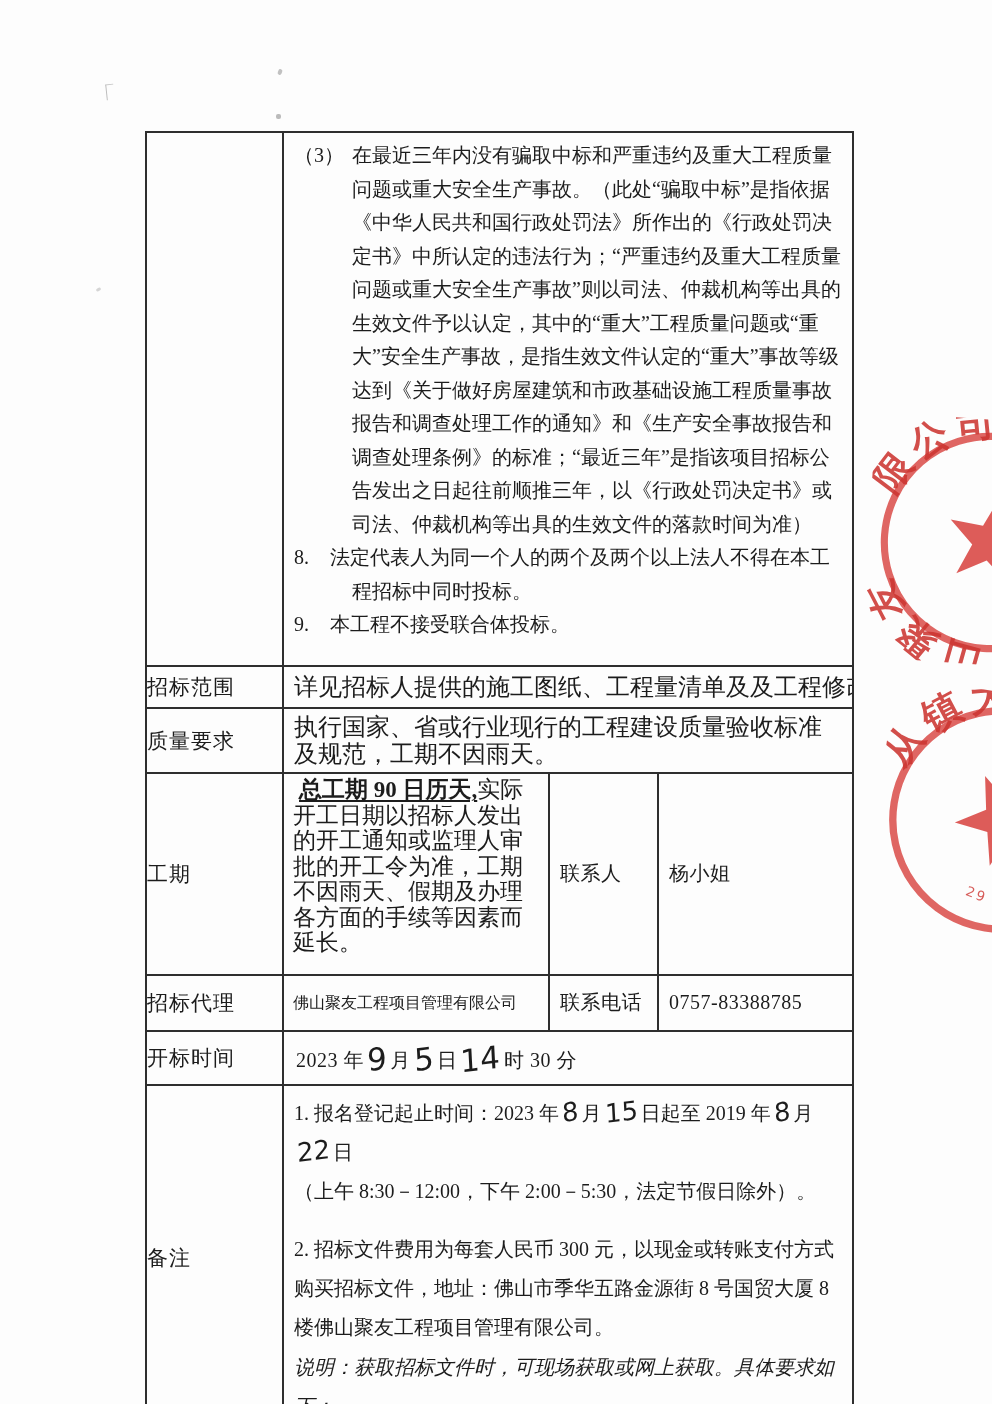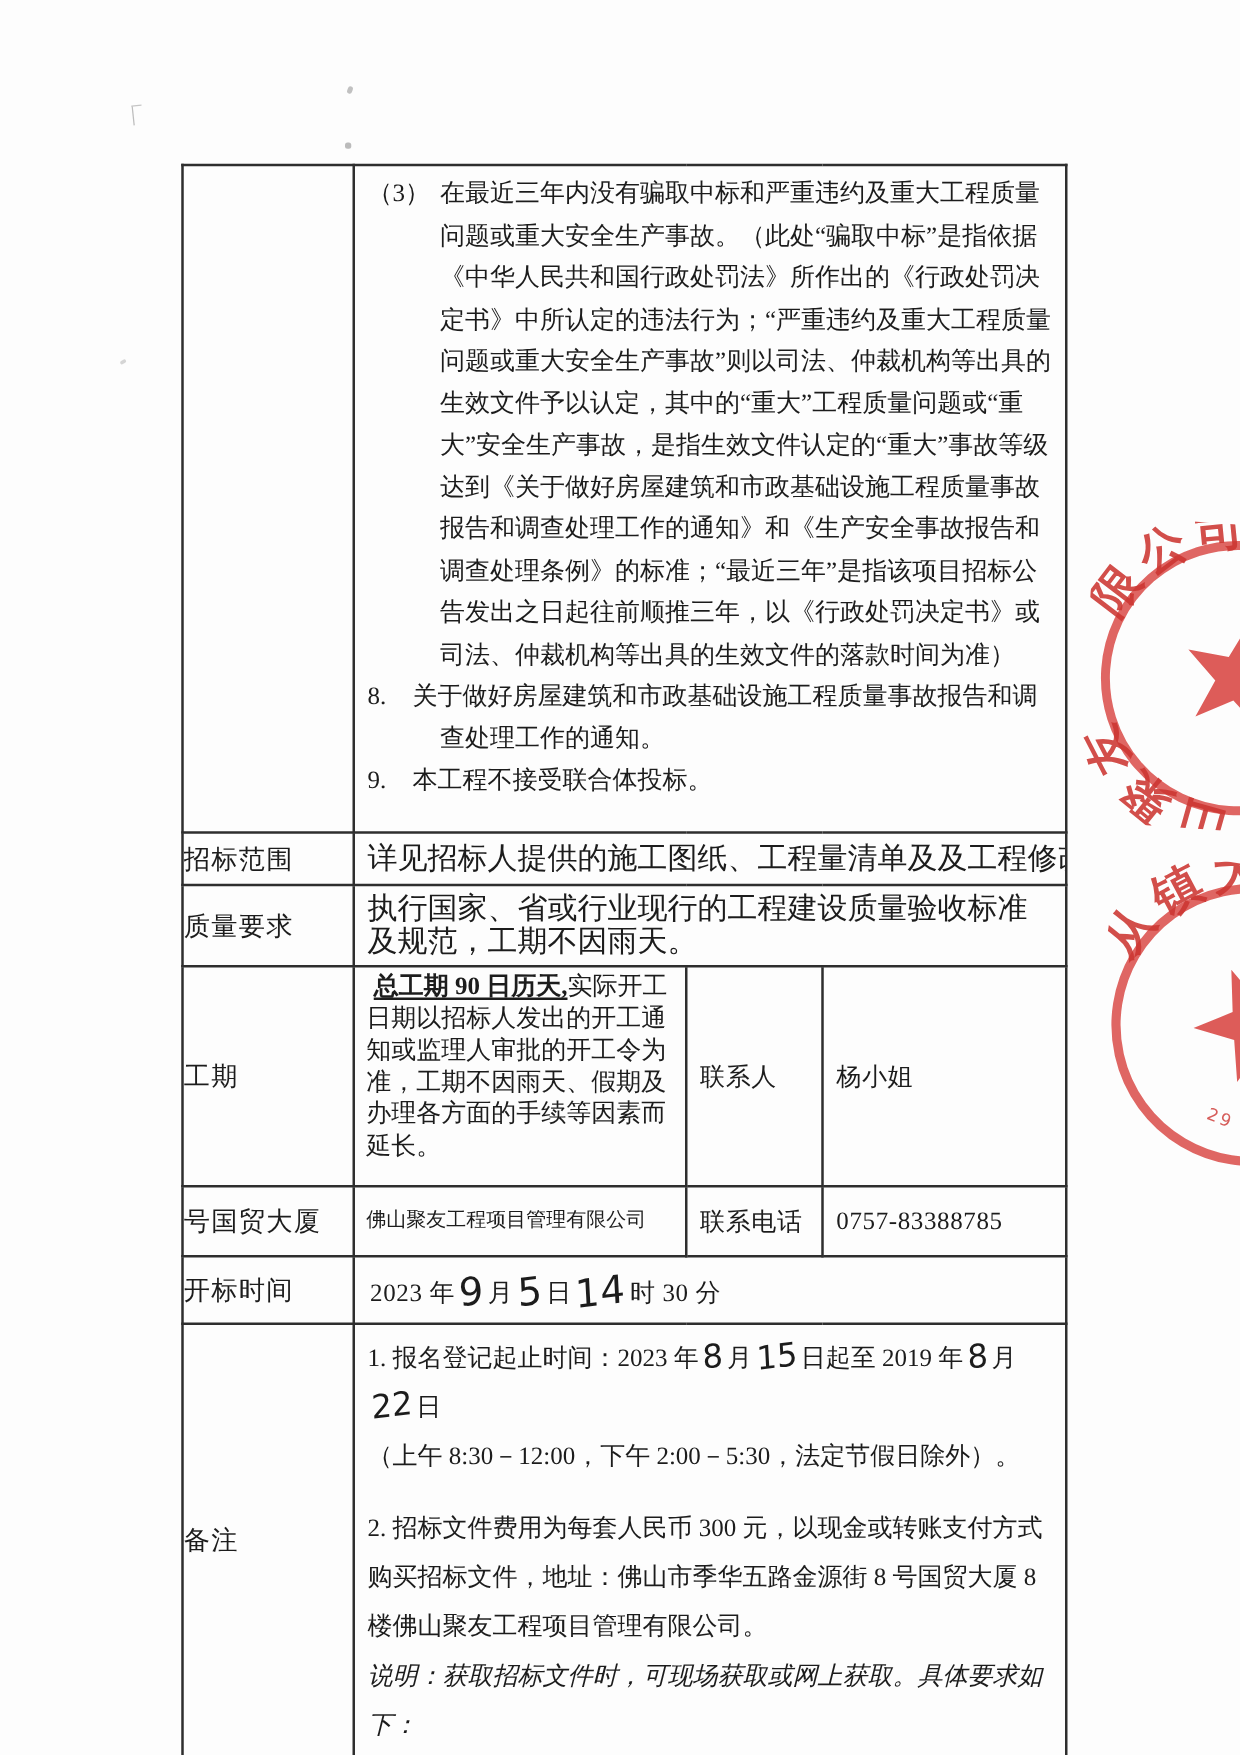--- a/index.html
+++ b/index.html
@@ -40,21 +40,21 @@
 
   
   .hang{padding-left:58px;text-indent:-58px;}
   .mk{display:inline-block;text-indent:0;}
   .mk-par{width:58px;}
   .mk-num{width:36px;}
 
   td.scope-cell,td.quality-cell{font-size:24px;line-height:27px;padding:4px 8px 4px 10px;}
   .nowrap{white-space:nowrap;}
 
-  td.duration-cell{font-size:20px;line-height:25.5px;padding:3px 5px 18px 9px;vertical-align:top;}
+  td.duration-cell{font-size:23px;line-height:25.5px;padding:3px 5px 18px 9px;vertical-align:top;}
   .u-emph{font-weight:bold;text-decoration:underline;text-underline-offset:3px;}
   .duration-p{text-indent:6px;}
 
   td.agent-cell{font-size:16px;line-height:26px;padding:2px 5px 2px 9px;}
   td.phone-cell,td.contact-cell{font-size:20px;padding-left:10px;letter-spacing:.5px;}
 
   td.opening-cell{font-size:20px;padding:2px 5px 2px 12px;letter-spacing:.5px;}
 
   td.remarks-cell{font-size:20px;line-height:39px;padding:8px 8px 4px 10px;vertical-align:top;}
   .rm2{margin-top:19px;}
@@ -96,21 +96,21 @@
           <col class="c-main">
           <col class="c-sub">
           <col class="c-val">
       </colgroup>
 
       <tbody>
           <tr class="r-eligibility">
         <td class="label-cell"></td>
         <td class="content-cell" colspan="3" style="vertical-align:top;">
           <p class="hang"><span class="mk mk-par">（3）</span><span>在最近三年内没有骗取中标和严重违约及重大工程质量问题或重大安全生产事故。（此处“骗取中标”是指依据《中华人民共和国行政处罚法》所作出的《行政处罚决定书》中所认定的违法行为；“严重违约及重大工程质量问题或重大安全生产事故”则以司法、仲裁机构等出具的生效文件予以认定，其中的“重大”工程质量问题或“重大”安全生产事故，是指生效文件认定的“重大”事故等级达到《关于做好房屋建筑和市政基础设施工程质量事故报告和调查处理工作的通知》和《生产安全事故报告和调查处理条例》的标准；“最近三年”是指该项目招标公告发出之日起往前顺推三年，以《行政处罚决定书》或司法、仲裁机构等出具的生效文件的落款时间为准）</span></p>
-          <p class="hang"><span class="mk mk-num">8.</span><span>关于做好房屋建筑和市政基础设施工程质量事故报告和调查处理工作的通知。</span></p>
+          <p class="hang"><span class="mk mk-num">8.</span><span>法定代表人为同一个人的两个及两个以上法人不得在本工程招标中同时投标。</span></p>
           <p class="hang"><span class="mk mk-num">9.</span><span>本工程不接受联合体投标。</span></p>
         </td>
       </tr>
 
       <tr class="r-scope">
         <td class="label-cell">招标范围</td>
         <td class="scope-cell" colspan="3">
           <p class="nowrap">详见招标人提供的施工图纸、工程量清单及及工程修改通知等。</p>
         </td>
       </tr>
@@ -125,21 +125,21 @@
       <tr class="r-duration">
         <td class="label-cell">工期</td>
         <td class="duration-cell">
           <p class="duration-p"><span class="u-emph">总工期 90 日历天,</span><span>实际开工日期以招标人发出的开工通知或监理人审批的开工令为准，工期不因雨天、假期及办理各方面的手续等因素而延长。</span></p>
         </td>
         <td class="contact-cell">联系人</td>
         <td class="contact-cell">杨小姐</td>
       </tr>
 
       <tr class="r-agent">
-        <td class="label-cell">号国贸大厦</td>
+        <td class="label-cell">招标代理</td>
         <td class="agent-cell">佛山聚友工程项目管理有限公司</td>
         <td class="phone-cell">联系电话</td>
         <td class="phone-cell">0757-83388785</td>
       </tr>
 
       <tr class="r-opening">
         <td class="label-cell">开标时间</td>
         <td class="opening-cell" colspan="3">
           <span>2023 年</span><span class="hw hw-lg">9</span><span>月</span><span class="hw hw-lg">5</span><span>日</span><span class="hw hw-lg">14</span><span>时</span>&nbsp;<span>30 分</span>
         </td>

